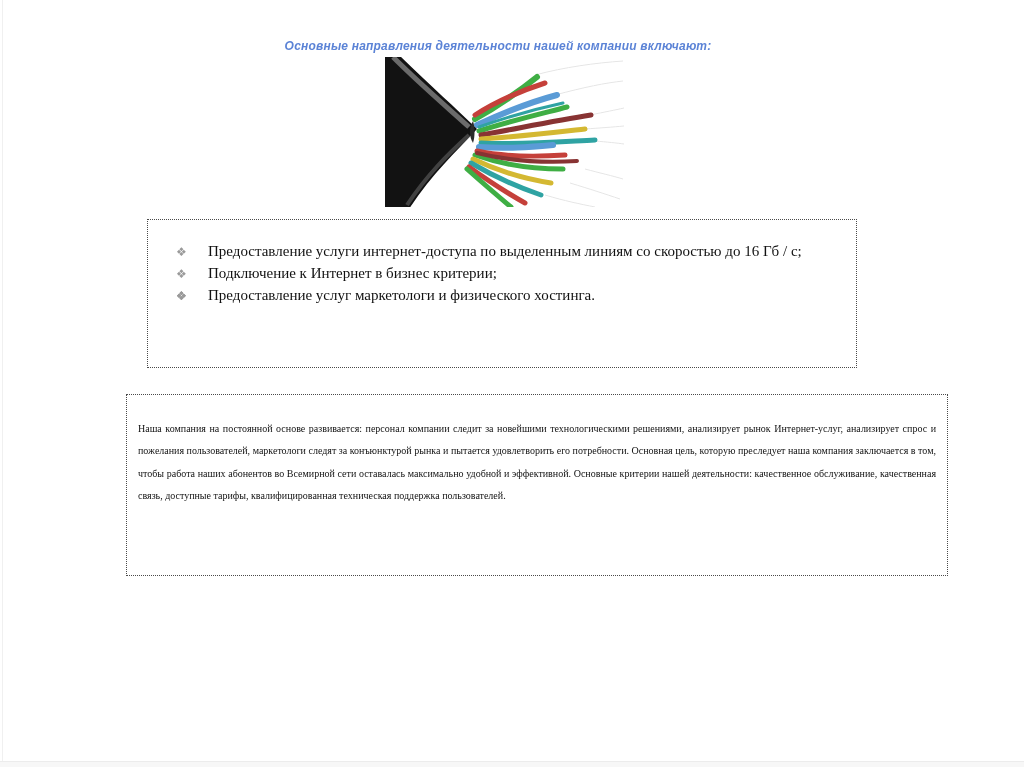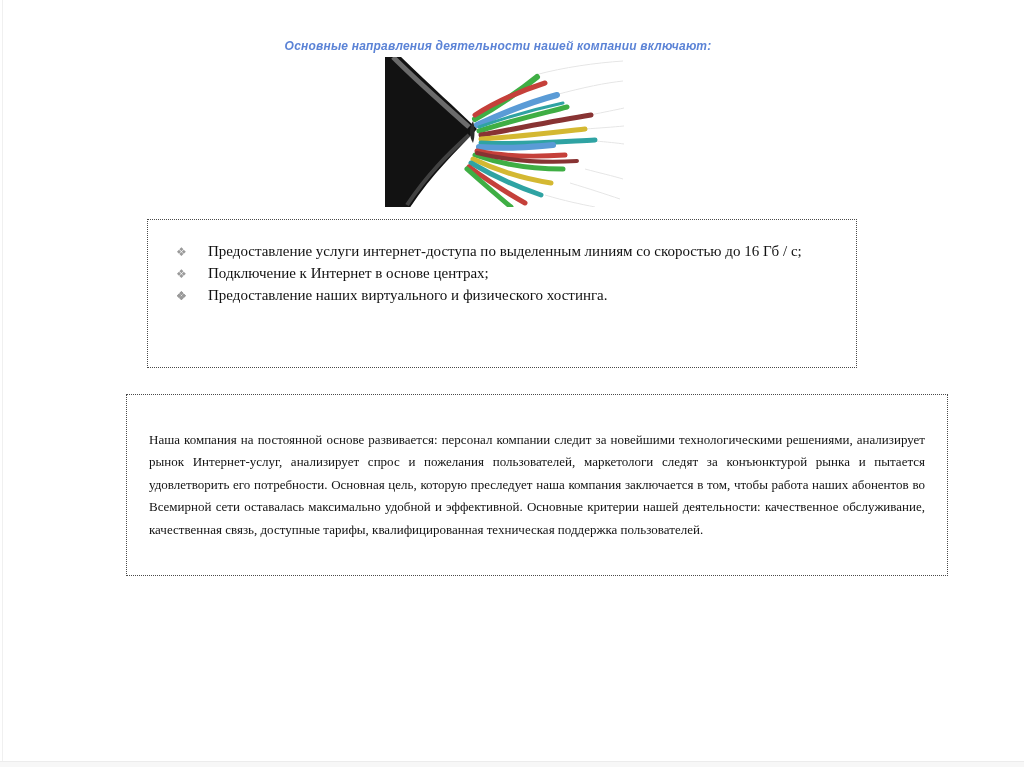--- a/index.html
+++ b/index.html
@@ -53,22 +53,22 @@
   .bullet {
     position: absolute; left: 28px; top: 1px;
     font-size: 12px; color: #9a9a9a;
     font-family: "DejaVu Sans", sans-serif;
   }
   .about-box {
     left: 126px; top: 394px; width: 822px; height: 182px;
     padding: 23px 11px 0 11px;
   }
   .about-text {
-    margin: 11px;
-    font-size: 13px;
+    margin: 0;
+    font-size: 10px;
     line-height: 22.4px;
     color: #111111;
     text-align: justify;
   }
 </style>
 </head>
 <body>
 
 <div class="slide">
 
@@ -115,31 +115,31 @@
   </svg>
 
   <div class="dotted-box services-box">
     <ul class="services-list">
       <li>
         <span class="bullet">❖</span>
         <span>Предоставление услуги интернет-доступа по выделенным линиям со скоростью до 16 Гб / с;</span>
       </li>
       <li>
         <span class="bullet">❖</span>
-        <span>Подключение к Интернет в основе центрах;</span>
+        <span>Подключение к Интернет в бизнес критерии;</span>
       </li>
       <li>
         <span class="bullet">❖</span>
       </li>
       <li>
         <span class="bullet">❖</span>
       </li>
       <li>
         <span class="bullet">❖</span>
-        <span>Предоставление наших виртуального и физического хостинга.</span>
+        <span>Предоставление услуг маркетологи и физического хостинга.</span>
       </li>
     </ul>
   </div>
 
   <div class="dotted-box about-box">
     <p class="about-text">Наша компания на постоянной основе развивается: персонал компании следит за новейшими технологическими решениями, анализирует рынок Интернет-услуг, анализирует спрос и пожелания пользователей, маркетологи следят за конъюнктурой рынка и пытается удовлетворить его потребности. Основная цель, которую преследует наша компания заключается в том, чтобы работа наших абонентов во Всемирной сети оставалась максимально удобной и эффективной. Основные критерии нашей деятельности: качественное обслуживание, качественная связь, доступные тарифы, квалифицированная техническая поддержка пользователей.</p>
   </div>
 
   <div class="bottom-strip"></div>
 

